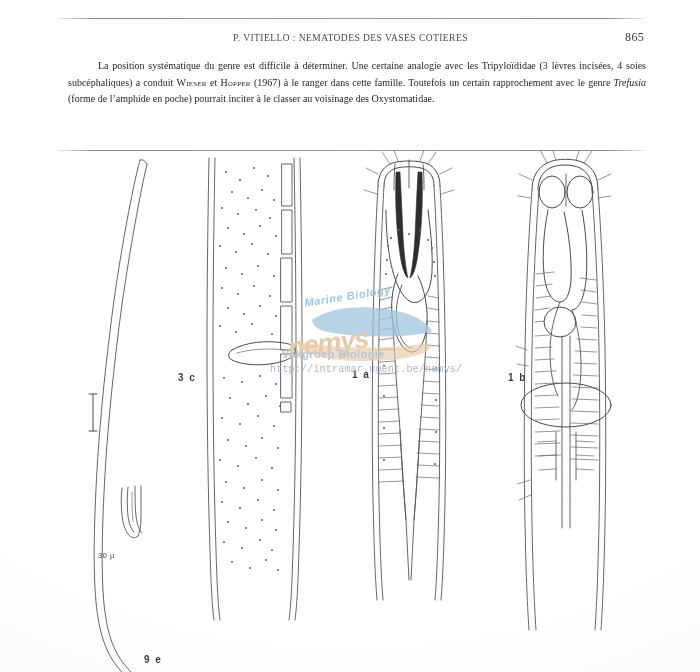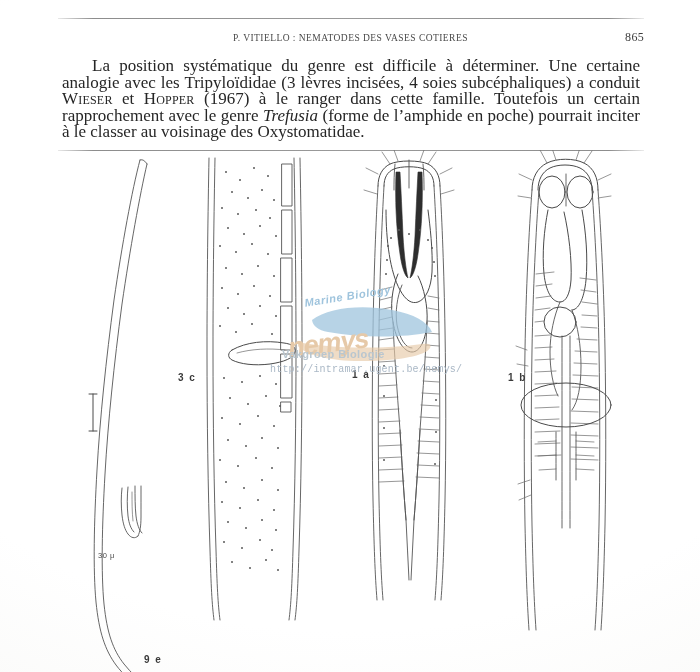--- a/index.html
+++ b/index.html
@@ -53,24 +53,24 @@
   }
   #page-number {
     font-size: 12px;
     color: #3b3b3b;
     letter-spacing: 0.3px;
     margin-left: 34px;
   }
 
   #body-text {
     position: absolute;
-    left: 62px;
+    left: 68px;
     top: 58px;
     width: 578px;
-    font-size: 17px;
+    font-size: 10px;
     line-height: 16.6px;
     text-align: justify;
     color: #262626;
   }
   #body-text .indent { display: inline-block; width: 30px; }
   .smallcaps {
     font-variant: small-caps;
     letter-spacing: 0.2px;
   }
   .italic { font-style: italic; }

